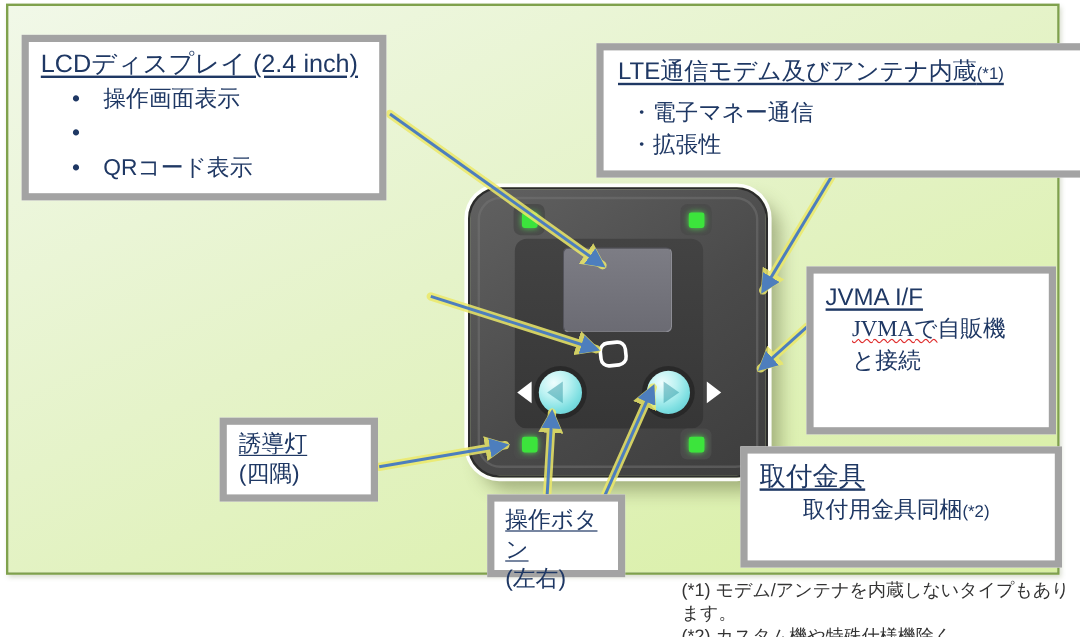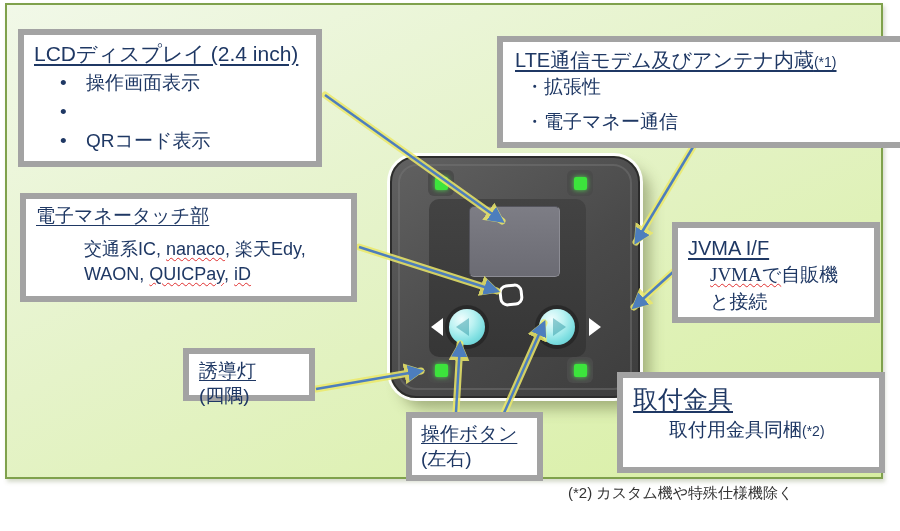--- a/index.html
+++ b/index.html
@@ -52,27 +52,27 @@
   #box-lcd .row{font-size:19px;margin:4px 0 0 26px;display:flex;}
   #box-lcd .b{width:26px;flex:none;}
   #box-lte{left:497px;top:36px;width:413px;height:112px;padding:5px 12px;}
   #box-lte .t{font-size:20px;}
   #box-lte .row{font-size:19px;margin:2px 0 0 10px;}
   #box-lte .row.first{margin-top:10px;}
   #box-emoney{left:20px;top:193px;width:337px;height:109px;padding:5px 10px;}
   #box-emoney .t{font-size:19px;}
   #box-emoney .row{font-size:18px;margin:2px 0 0 48px;}
   #box-emoney .row.first{margin-top:9px;}
-  #box-jvma{left:672px;top:222px;width:208px;height:101px;padding:7px 10px;}
+  #box-jvma{left:672px;top:222px;width:208px;height:140px;padding:7px 10px;}
   #box-jvma .t{font-size:20px;}
   #box-jvma .row{font-size:19px;margin:2px 0 0 22px;font-family:Liberation Serif, serif;}
-  #box-yudo{left:183px;top:348px;width:132px;height:53px;padding:5px 10px;font-size:19px;}
-  #box-sousa{left:406px;top:412px;width:137px;height:69px;padding:4px 9px;font-size:19px;}
+  #box-yudo{left:183px;top:348px;width:132px;height:70px;padding:5px 10px;font-size:19px;}
+  #box-sousa{left:406px;top:412px;width:115px;height:69px;padding:4px 9px;font-size:19px;}
   #box-kanagu{left:617px;top:372px;width:268px;height:101px;padding:5px 10px;}
-  #box-kanagu .t{font-size:25px;}
+  #box-kanagu .t{font-size:22px;}
   #box-kanagu .row{font-size:19px;margin:2px 0 0 36px;}
   
   .footnotes{position:absolute;left:568px;top:484px;font-size:15px;color:#333;line-height:1.25;z-index:3;}
 </style>
 </head>
 <body>
 
 <div class="stage">
 
   <div class="panel"></div>
@@ -155,33 +155,24 @@
     <div class="row">
       <span class="b">•</span>
       <span>QRコード表示</span>
     </div>
   </div>
 
   <div class="callout" id="box-lte">
     <div class="t">
       <span>LTE通信モデム及びアンテナ内蔵</span><span class="note-sm">(*1)</span>
     </div>
+    <div class="row first">・電子マネー通信</div>
     <div class="row">・拡張性</div>
-    <div class="row first">・電子マネー通信</div>
-  </div>
-
-  <div class="callout" id="box-emoney">
-    <div class="t">電子マネータッチ部</div>
-    <div class="row first">
-      <span>交通系IC, </span><span class="wavy">nanaco</span><span>, 楽天Edy,</span>
-    </div>
-    <div class="row">
-      <span>WAON, </span><span class="wavy">QUICPay</span><span>, </span><span class="wavy">iD</span>
-    </div>
-  </div>
+  </div>
+
 
   <div class="callout" id="box-jvma">
     <div class="t">JVMA I/F</div>
     <div class="row">
       <span class="wavy">JVMAで</span><span>自販機</span>
     </div>
     <div class="row">と接続</div>
   </div>
 
   <div class="callout" id="box-yudo">
@@ -195,16 +186,17 @@
   </div>
 
   <div class="callout" id="box-kanagu">
     <div class="t">取付金具</div>
     <div class="row">
       <span>取付用金具同梱</span><span class="note-sm">(*2)</span>
     </div>
   </div>
 
   <div class="footnotes">
+    <div>(*1) モデム/アンテナを内蔵しないタイプもあります。</div>
     <div>(*2) カスタム機や特殊仕様機除く</div>
   </div>
 
 </div>
 
 </body></html>

